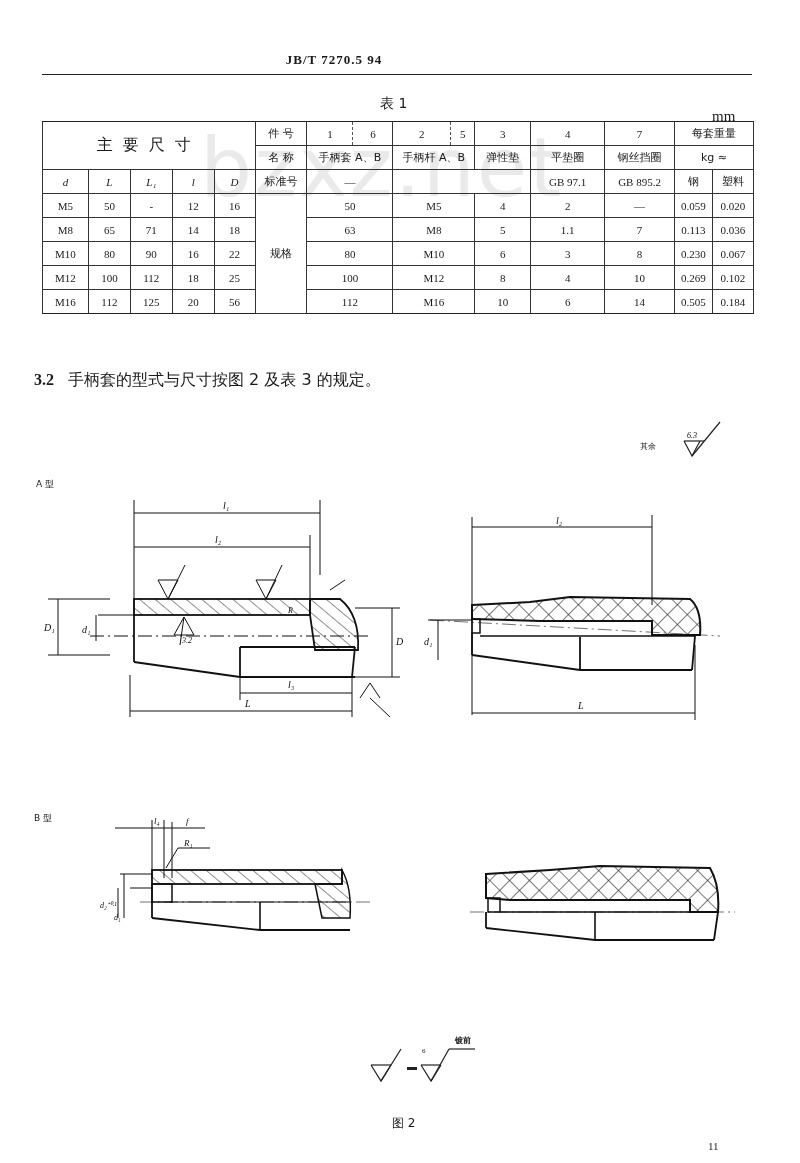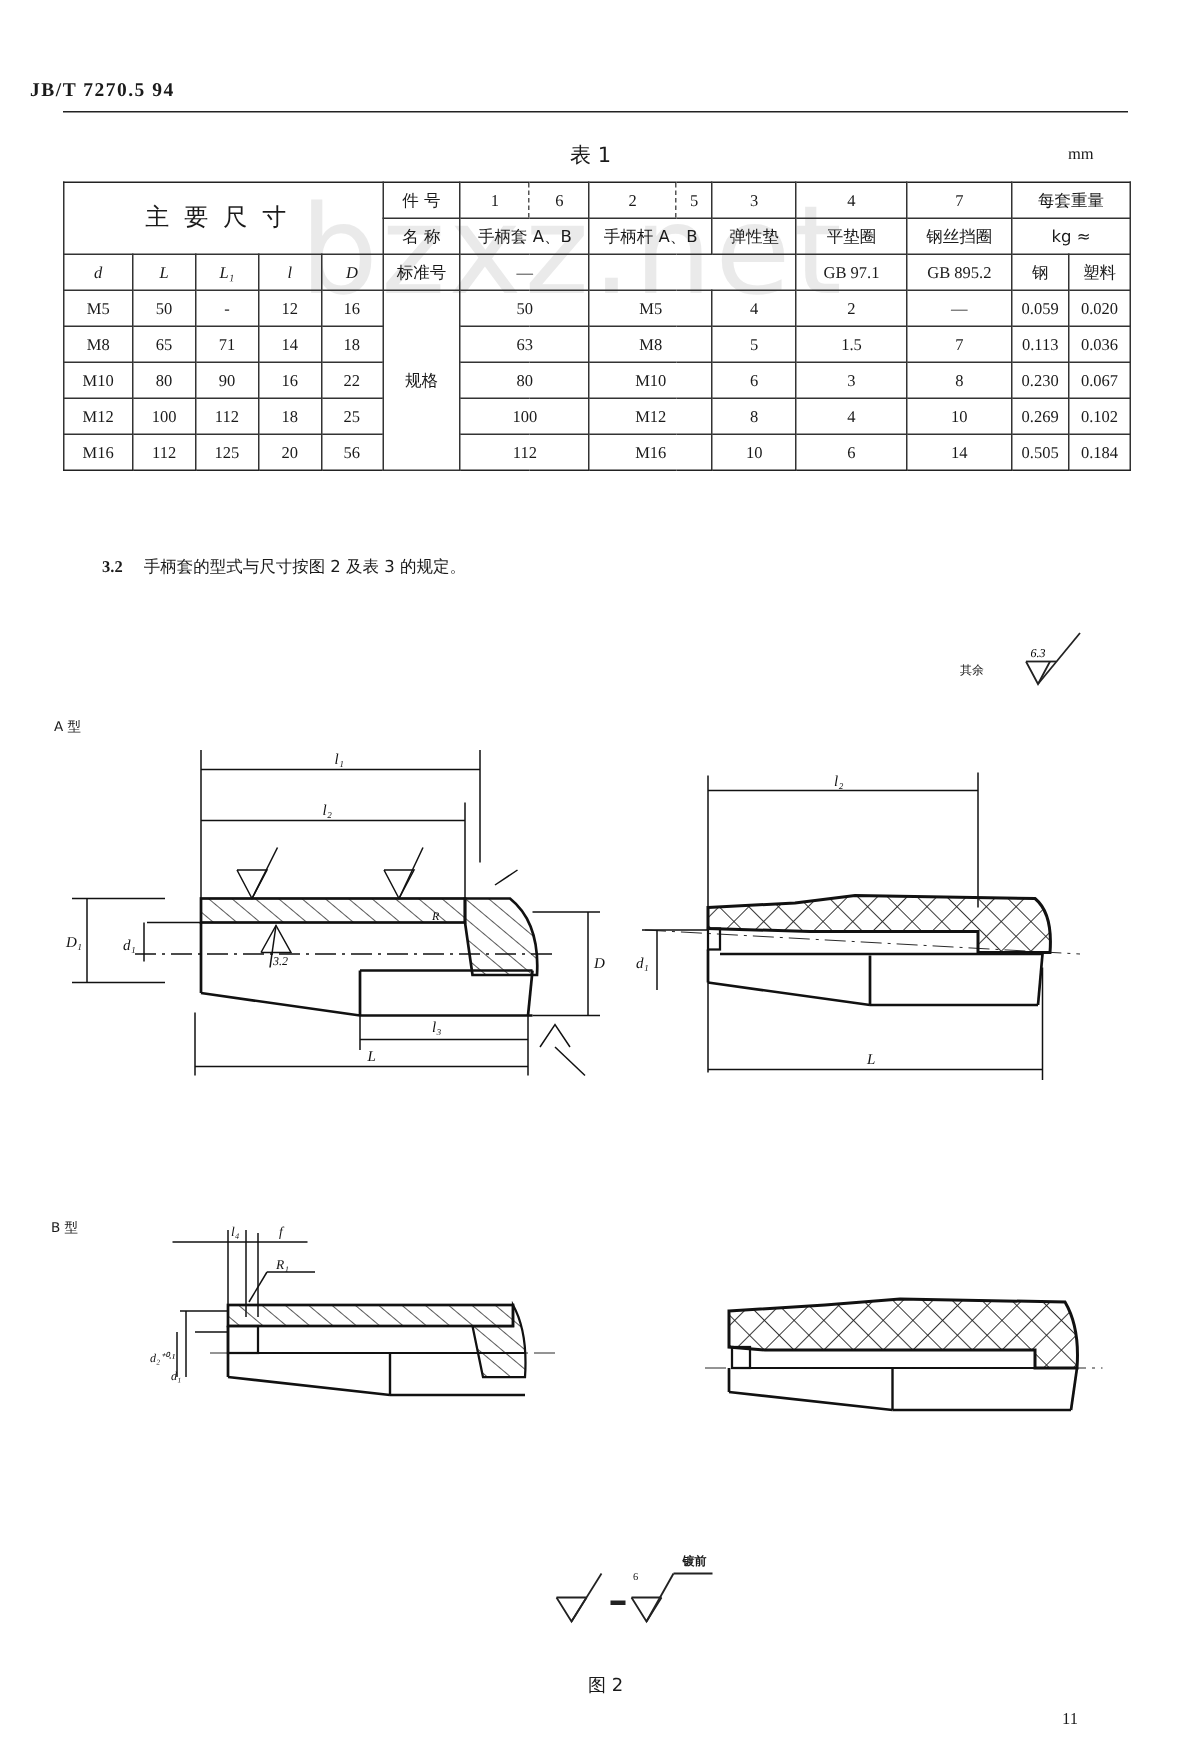--- a/index.html
+++ b/index.html
@@ -1,37 +1,37 @@
 <!DOCTYPE html>
 <html><head>
 <meta charset="utf-8">
 <style>
   * { margin: 0; padding: 0; box-sizing: border-box; }
   html, body { width: 800px; height: 1163px; background: #ffffff; overflow: hidden; }
   body { position: relative; font-family: "DejaVu Serif", serif; color: #1a1a1a; }
 
-  .header { position: absolute; top: 52px; left: 0; width: 648px; text-align: left; font-family: "Liberation Serif", serif; font-weight: bold; font-size: 13px; letter-spacing: 1px; padding-left: 20px; }
+  .header { position: absolute; top: 52px; left: 0; width: 648px; text-align: center; font-family: "Liberation Serif", serif; font-weight: bold; font-size: 13px; letter-spacing: 1px; padding-left: 20px; }
   .header-rule { position: absolute; top: 74px; left: 42px; width: 710px; height: 0; border-top: 1.5px solid #222; }
 
   .table-title { position: absolute; top: 95px; left: 380px; font-size: 14px; font-family: "DejaVu Sans", sans-serif; }
-  .table-unit { position: absolute; top: 97px; left: 712px; font-size: 11px; font-family: "Liberation Serif", serif; }
+  .table-unit { position: absolute; top: 108px; left: 712px; font-size: 15px; font-family: "Liberation Serif", serif; }
 
   table.spec { position: absolute; top: 121px; left: 42px; width: 712px; border-collapse: collapse; font-family: "Liberation Serif", serif; font-size: 11px; }
   table.spec td { border: 1px solid #333; text-align: center; vertical-align: middle; height: 24px; padding: 0 2px; white-space: nowrap; }
   table.spec tr.top td { border-top: 1.5px solid #222; }
   table.spec tr.bottom td { border-bottom: 1.5px solid #222; }
   table.spec td.noR { border-right: none; }
   table.spec td.dashL { border-left: 1px dashed #555; }
   .cjk { font-family: "DejaVu Sans", sans-serif; font-size: 11px; }
   .italic { font-style: italic; }
   .hdr-big { font-family: "DejaVu Sans", sans-serif; font-size: 16px; letter-spacing: 10px; }
 
   .watermark { position: absolute; top: 120px; left: 200px; font-family: "DejaVu Sans", sans-serif; font-weight: normal; font-size: 82px; color: rgba(180,180,180,0.28); letter-spacing: 2px; pointer-events: none; }
 
-  .para { position: absolute; top: 370px; left: 34px; font-family: "DejaVu Sans", sans-serif; font-size: 11px; margin-left: 34px; }
+  .para { position: absolute; top: 370px; left: 34px; font-family: "DejaVu Sans", sans-serif; font-size: 16px; }
   .para .num { font-family: "Liberation Serif", serif; font-weight: bold; margin-right: 14px; }
 
   .rough-rest { position: absolute; top: 420px; left: 640px; width: 110px; height: 50px; }
   .rough-rest .label { position: absolute; top: 21px; left: 0; font-family: "DejaVu Sans", sans-serif; font-size: 8px; }
 
   .type-label { position: absolute; font-family: "DejaVu Sans", sans-serif; font-size: 9px; }
 
   .drawing { position: absolute; }
   .fig-caption { position: absolute; top: 1115px; left: 392px; font-family: "DejaVu Sans", sans-serif; font-size: 12px; text-align: center; }
   .page-num { position: absolute; top: 1140px; left: 708px; font-family: "Liberation Serif", serif; font-size: 11px; }
@@ -122,21 +122,21 @@
   </tr>
   <tr>
     <td>M8</td>
     <td>65</td>
     <td>71</td>
     <td>14</td>
     <td>18</td>
     <td colspan="2">63</td>
     <td colspan="2">M8</td>
     <td>5</td>
-    <td>1.5</td>
+    <td>1.1</td>
     <td>7</td>
     <td>0.113</td>
     <td>0.036</td>
   </tr>
   <tr>
     <td>M10</td>
     <td>80</td>
     <td>90</td>
     <td>16</td>
     <td>22</td>

